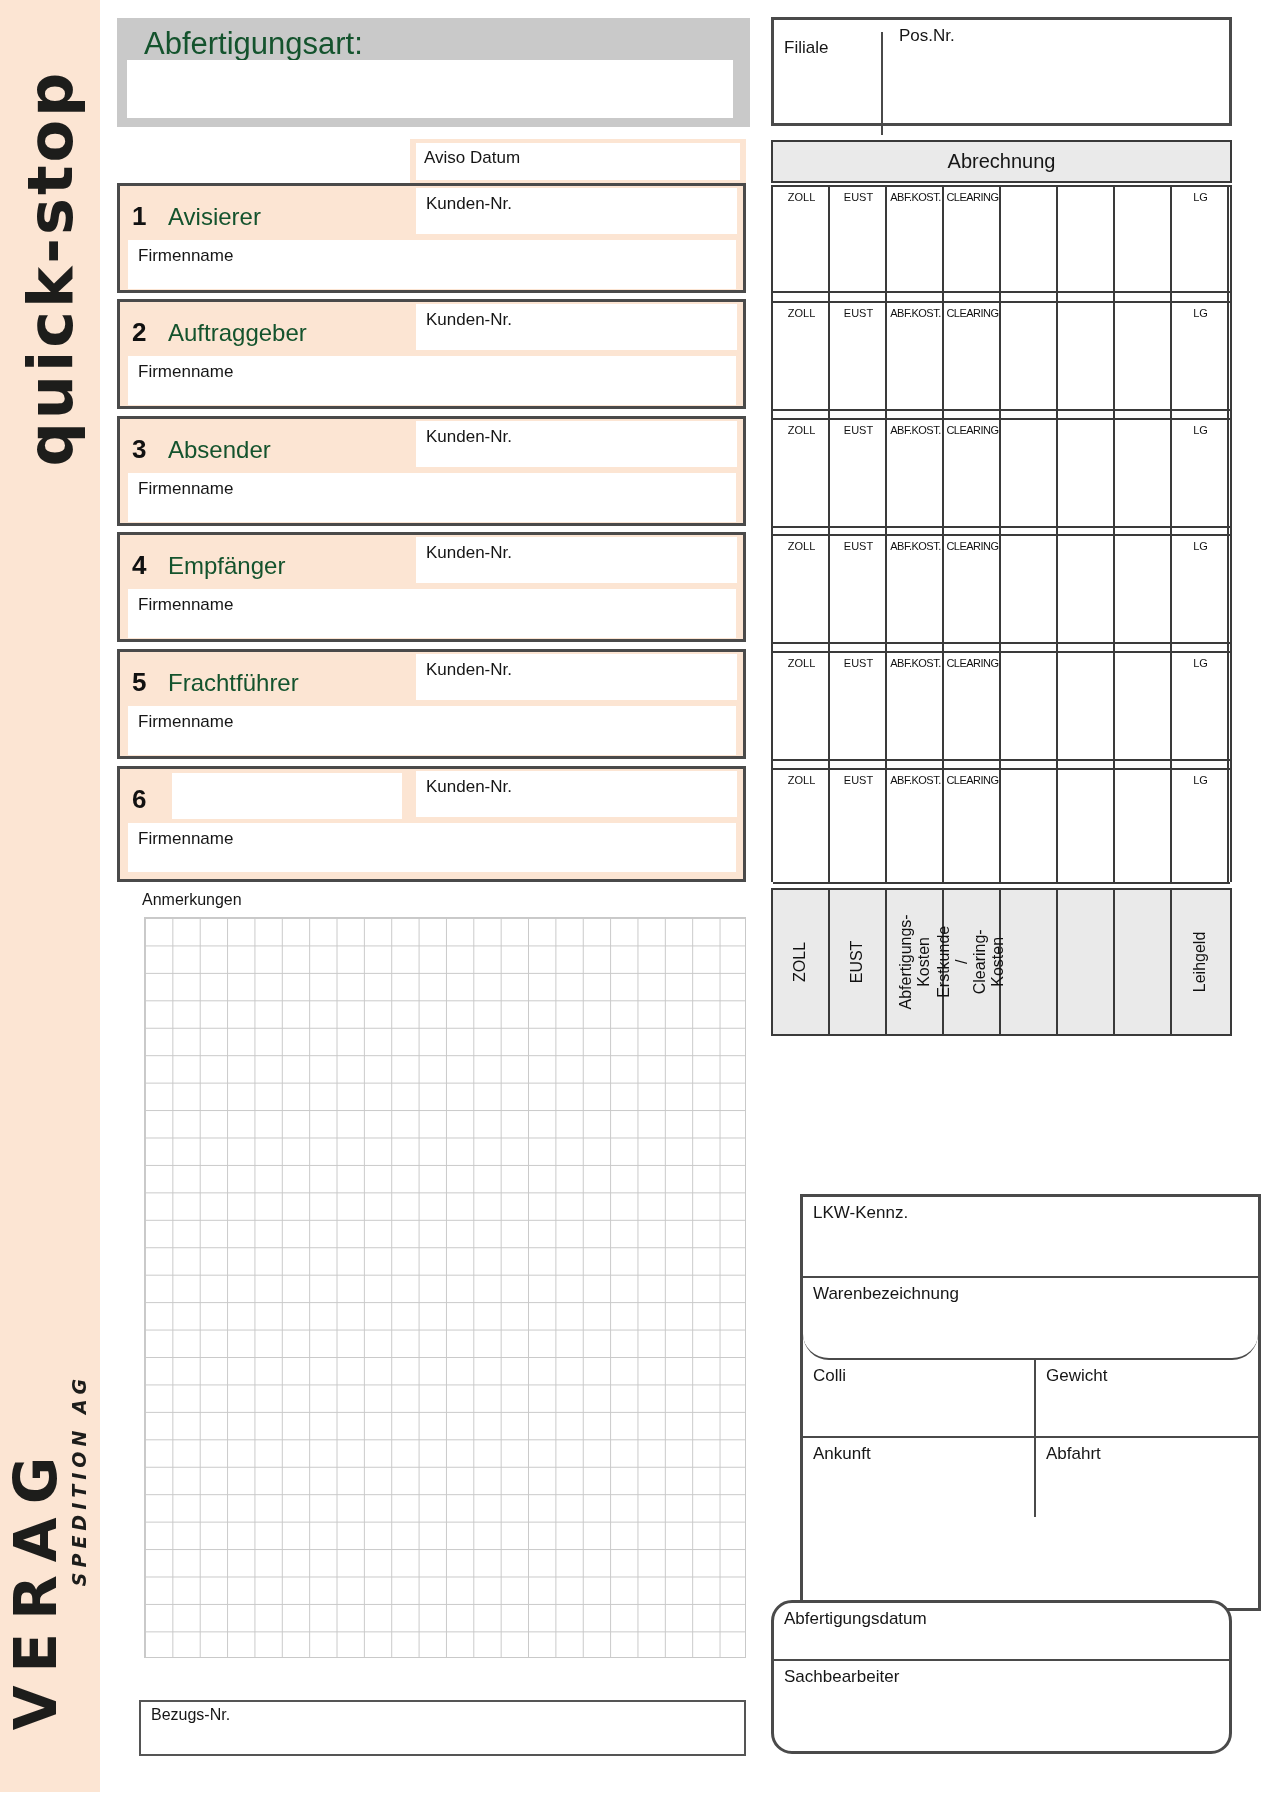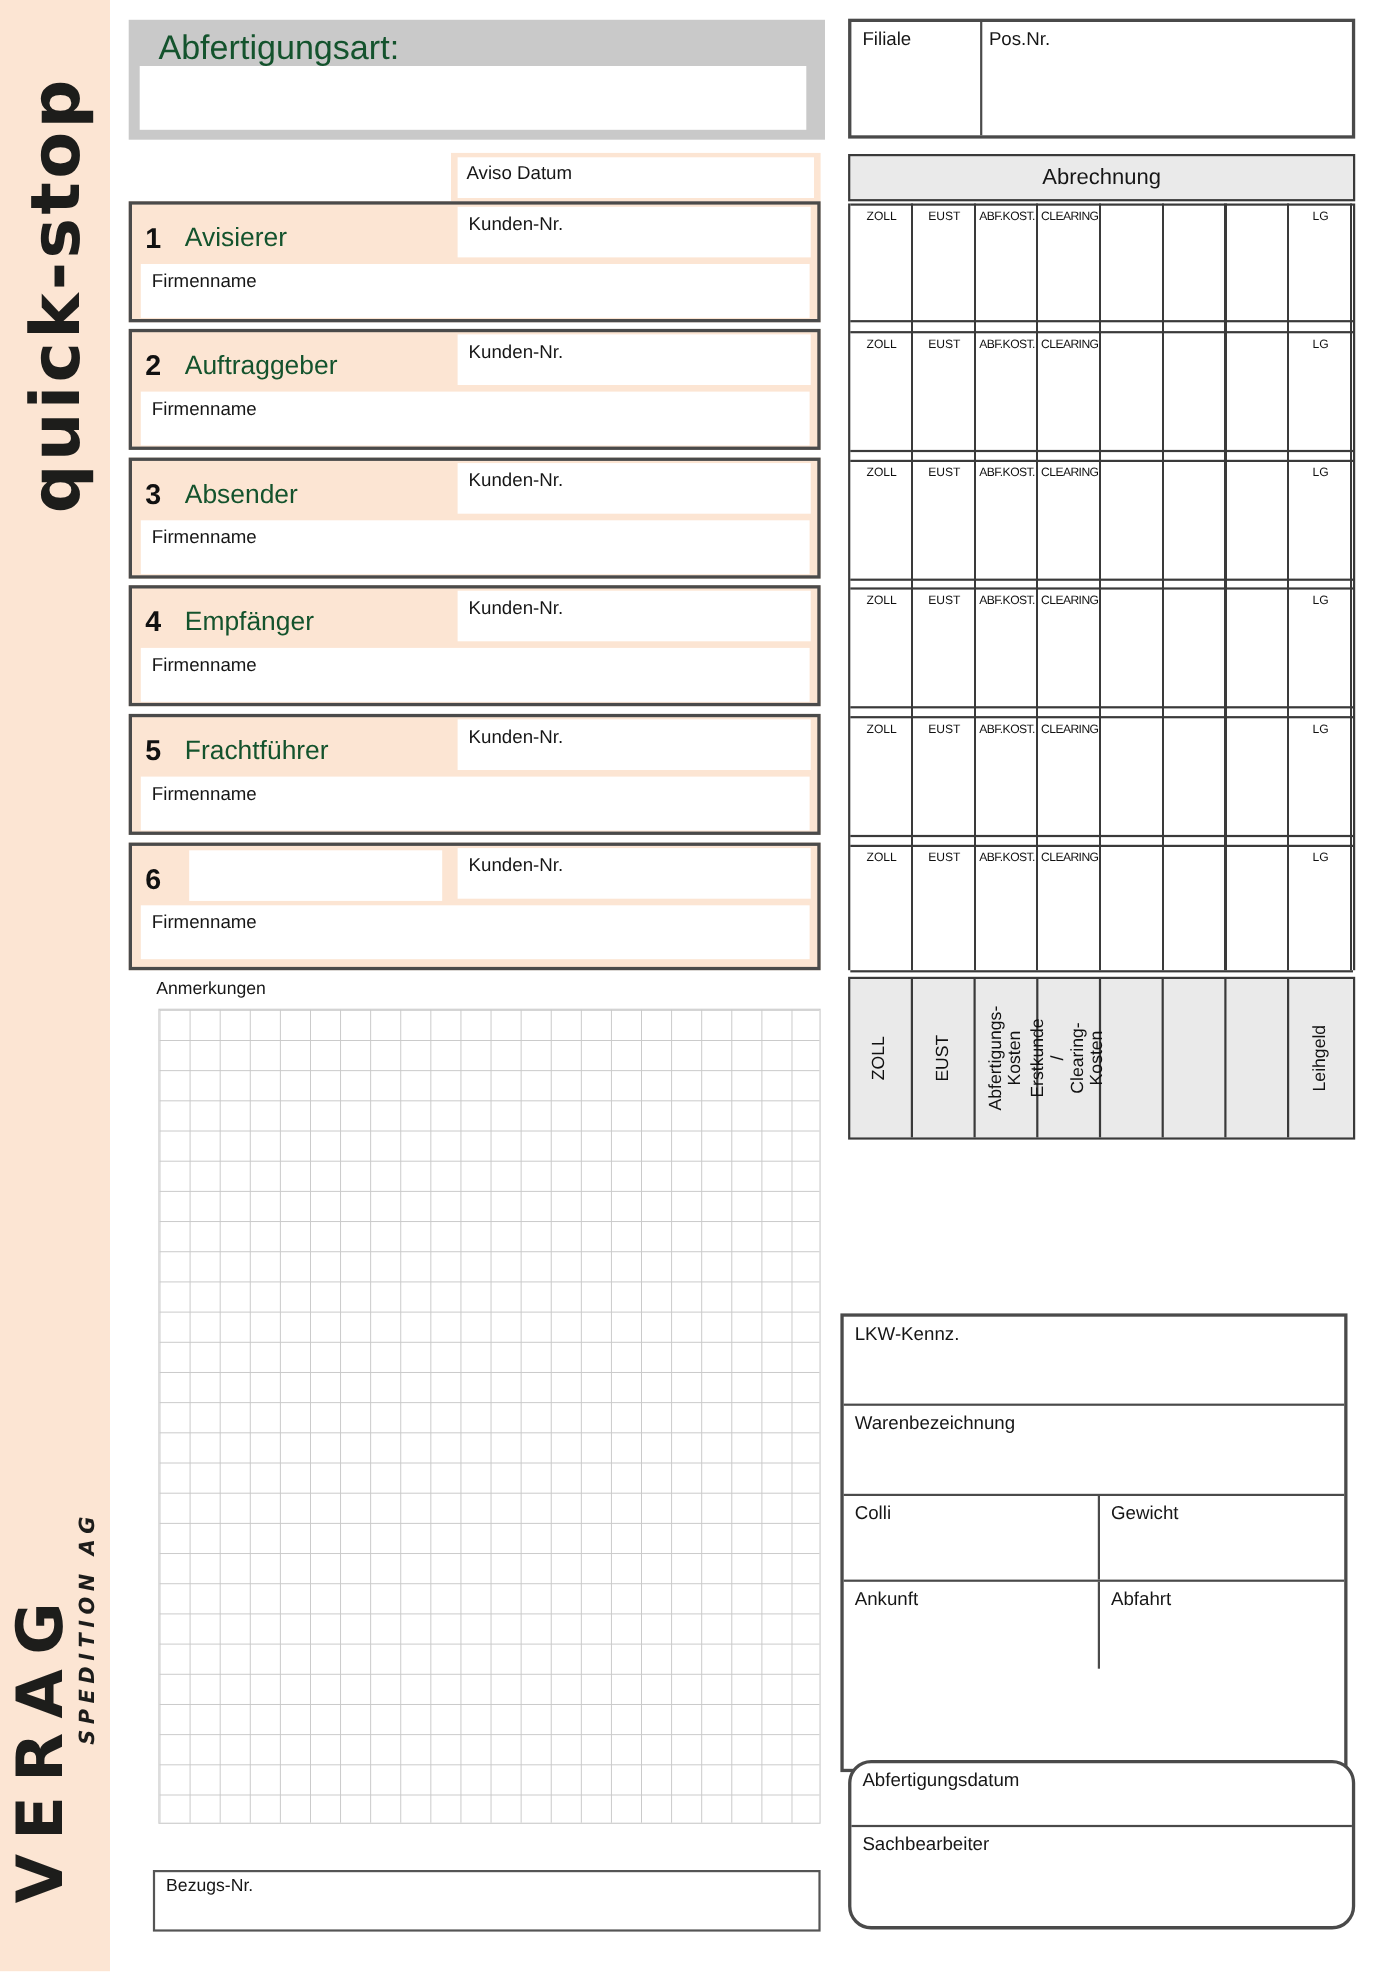--- a/index.html
+++ b/index.html
@@ -30,21 +30,21 @@
   
   .party{position:absolute;left:117px;width:629px;background:#fce5d3;
          border:3px solid #4a4a4a;box-sizing:border-box;}
   .pnum{position:absolute;left:12px;top:15px;font-size:26px;font-weight:bold;color:#111;}
   .plabel{position:absolute;left:48px;top:17px;font-size:24px;color:#14532d;}
   .kbox{position:absolute;left:296px;top:2px;width:321px;height:46px;background:#fff;}
   .fbox{position:absolute;left:8px;top:54px;width:608px;height:49px;background:#fff;}
   .blankbox{position:absolute;left:52px;top:4px;width:230px;height:46px;background:#fff;}
   
   .filiale-box{left:771px;top:17px;width:461px;height:109px;}
-  .filiale-cell{position:absolute;left:0;top:0;width:119px;height:100%;
+  .filiale-cell{position:absolute;left:0;top:12px;width:109px;height:100%;
                 border-right:2.5px solid #4a4a4a;box-sizing:border-box;text-decoration:underline;}
   .posnr-cell{position:absolute;left:115px;top:0;right:0;height:100%;}
   .abrech-head{position:absolute;left:771px;top:140px;width:461px;height:43px;
                background:#eaeaea;border:2.5px solid #3a3a3a;box-sizing:border-box;
                display:flex;align-items:center;justify-content:center;font-size:20px;}
   .abrech-table{position:absolute;left:771px;top:185px;width:461px;height:697px;
                 border-left:2.5px solid #3a3a3a;border-right:2.5px solid #3a3a3a;box-sizing:border-box;
                 background:repeating-linear-gradient(to right,transparent 0,transparent 55px,#3a3a3a 55px,#3a3a3a 57px);}
   .tblock{position:absolute;left:0;width:100%;border-top:2.5px solid #3a3a3a;
           border-bottom:2.5px solid #3a3a3a;box-sizing:border-box;}
@@ -57,21 +57,21 @@
   .band .cell{width:57px;flex:0 0 57px;border-right:2px solid #3a3a3a;box-sizing:border-box;
         display:flex;align-items:center;justify-content:center;}
   .band .cell:last-child{border-right:none;}
   .band .cell span{transform:rotate(-90deg);white-space:pre-line;text-align:center;
         font-size:16px;line-height:1.12;color:#111;}
   .beleg-box{left:771px;top:1036px;width:461px;height:88px;}
   .beleg-cell{position:absolute;left:0;top:0;width:231px;height:100%;
               border-right:2.5px solid #3a3a3a;box-sizing:border-box;}
   .betrag-cell{position:absolute;left:231px;top:0;right:0;height:100%;}
   .euro{position:absolute;right:14px;top:40px;font-size:30px;color:#111;}
-  .ship-box{left:764px;top:1194px;width:461px;height:417px;}
+  .ship-box{left:800px;top:1194px;width:461px;height:417px;}
   .srow{position:absolute;left:0;width:100%;border-bottom:2.5px solid #4a4a4a;box-sizing:border-box;}
   .srow.last{border-bottom:none;}
   .half-r{position:absolute;left:231px;top:0;right:0;height:100%;
           border-left:2.5px solid #4a4a4a;box-sizing:border-box;}
   .proc-box{left:771px;top:1600px;width:461px;height:154px;border-radius:21px;}
   .prow1{position:absolute;left:0;top:0;width:100%;height:58px;
          border-bottom:2.5px solid #4a4a4a;box-sizing:border-box;}
   .prow2{position:absolute;left:0;top:58px;width:100%;bottom:0;}
   
   .anm-label{position:absolute;left:142px;top:891px;font-size:16px;color:#161616;}
@@ -284,21 +284,21 @@
     </div>
 
 
   <span class="anm-label">Anmerkungen</span>
   <div class="grid"></div>
 
   <div class="box ship-box">
     <div class="srow" style="top:0;height:81px;">
       <span class="slabel lab-pos">LKW-Kennz.</span>
     </div>
-    <div class="srow" style="top:81px;height:82px;">
+    <div class="srow" style="top:81px;height:82px;border-radius:26px;">
       <span class="slabel lab-pos">Warenbezeichnung</span>
     </div>
     <div class="srow" style="top:163px;height:78px;">
       <span class="slabel lab-pos">Colli</span>
       <div class="half-r">
         <span class="slabel lab-pos">Gewicht</span>
       </div>
     </div>
     <div class="srow last" style="top:241px;height:79px;">
       <span class="slabel lab-pos">Ankunft</span>

